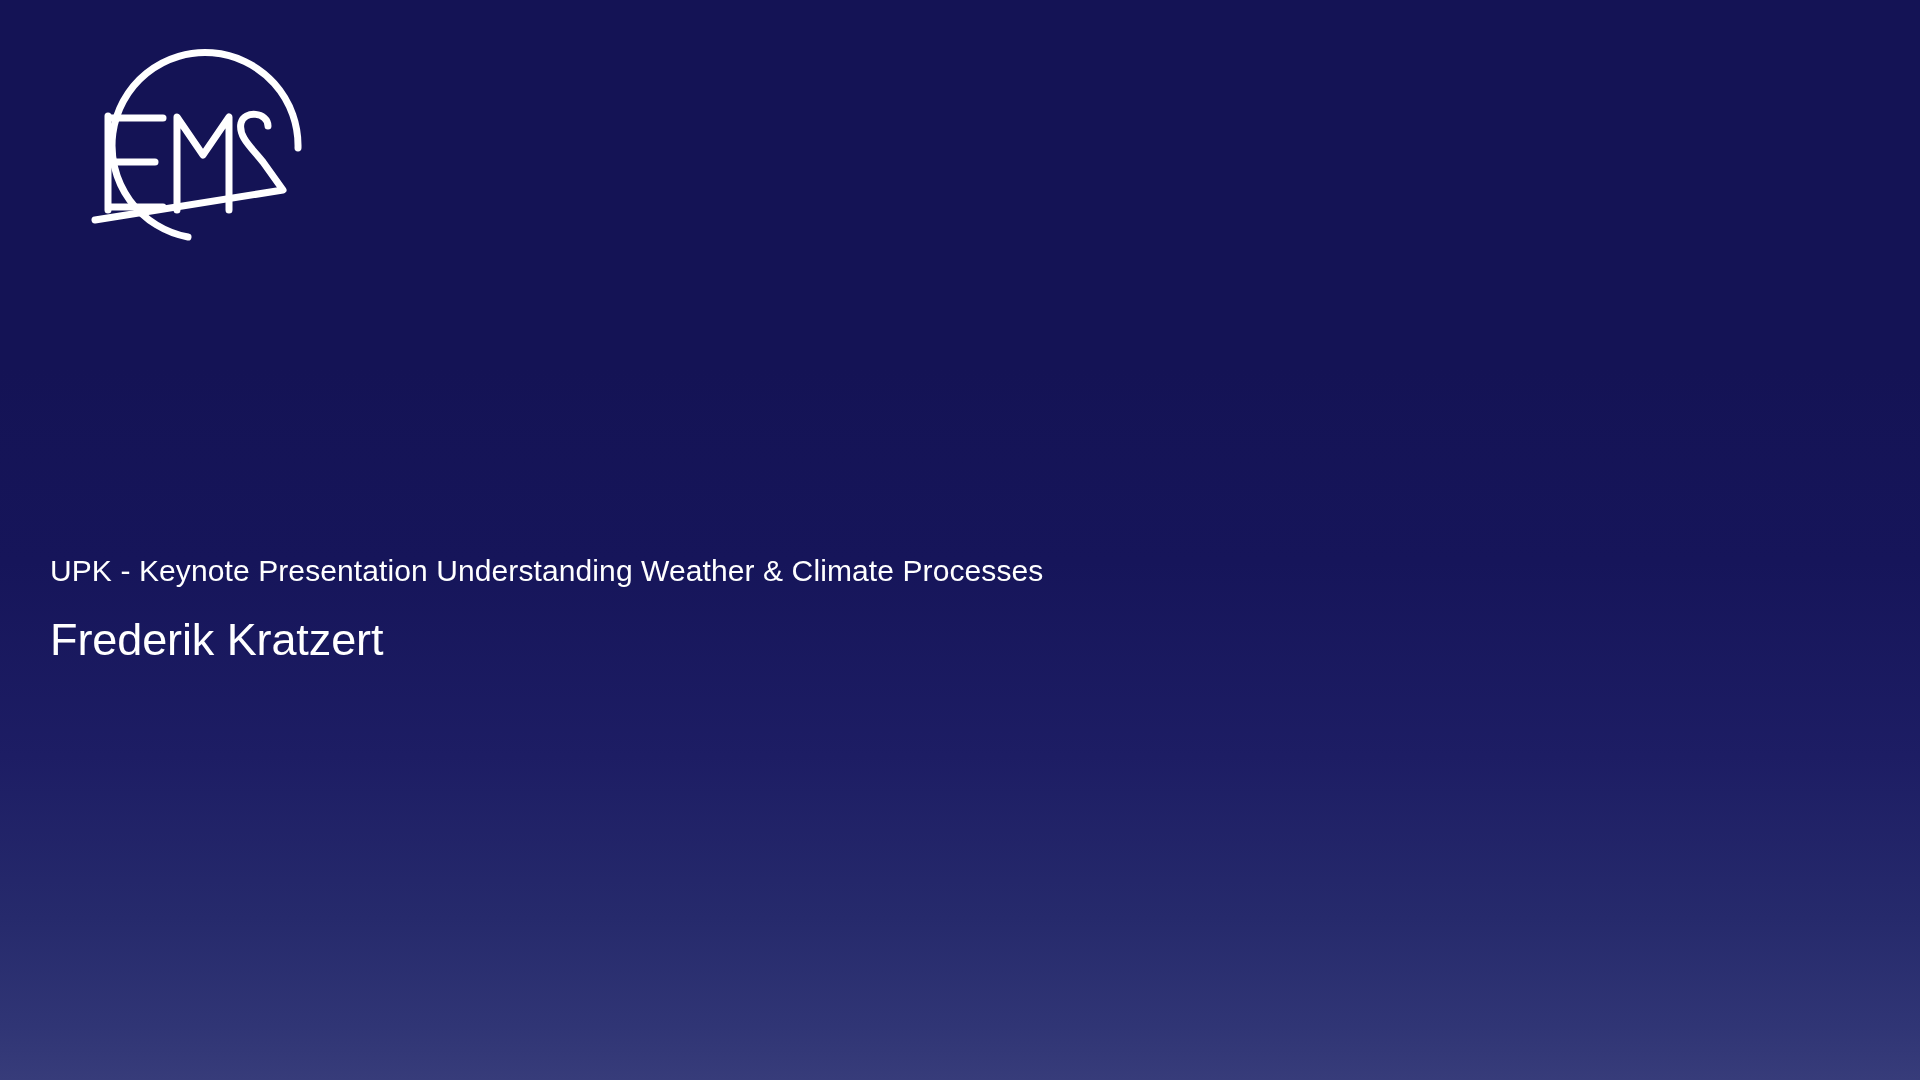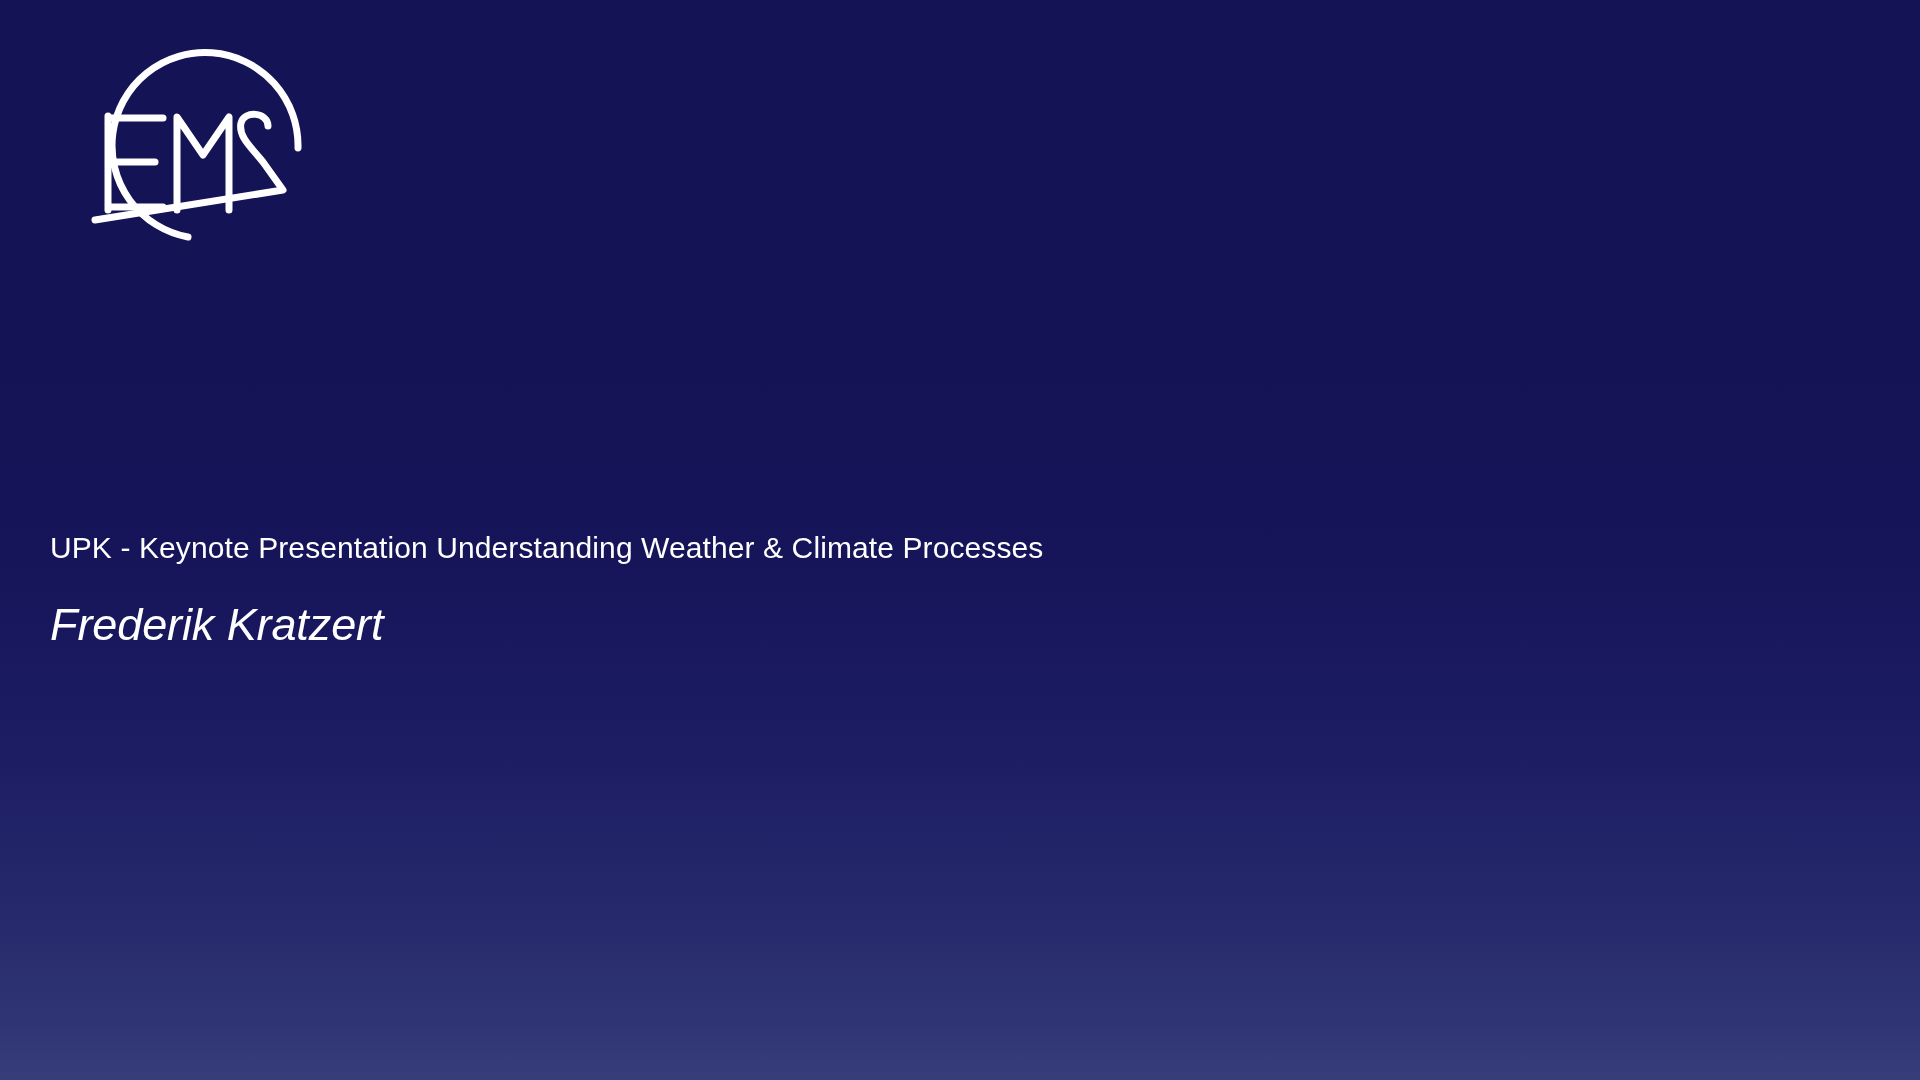--- a/index.html
+++ b/index.html
@@ -38,21 +38,21 @@
   .logo-wrap svg {
     display: block;
     width: 100%;
     height: 100%;
   }
 
   
   .text-block {
     position: absolute;
     left: 50px;
-    top: 528px;
+    top: 551px;
     width: 1830px;
   }
 
   .event-line {
     color: #ffffff;
     font-size: 30px;
     font-weight: 400;
     letter-spacing: 0.1px;
     line-height: 1.32;
     white-space: nowrap;
@@ -66,23 +66,22 @@
     margin-top: 18px;
     letter-spacing: -0.3px;
     max-width: 1830px;
   }
 
   .presenter {
     color: #ffffff;
     font-size: 45px;
     font-weight: 400;
     line-height: 1.3;
-    margin-top: 28px;
+    margin-top: 20px;
     letter-spacing: -0.1px;
-    font-style: italic;
   }
 </style>
 </head>
 <body>
 
 <div class="slide">
 
   <div class="logo-wrap">
     <svg viewBox="0 0 250 210" xmlns="http://www.w3.org/2000/svg">
       <g fill="none" stroke="#ffffff" stroke-linecap="round" stroke-linejoin="round">

